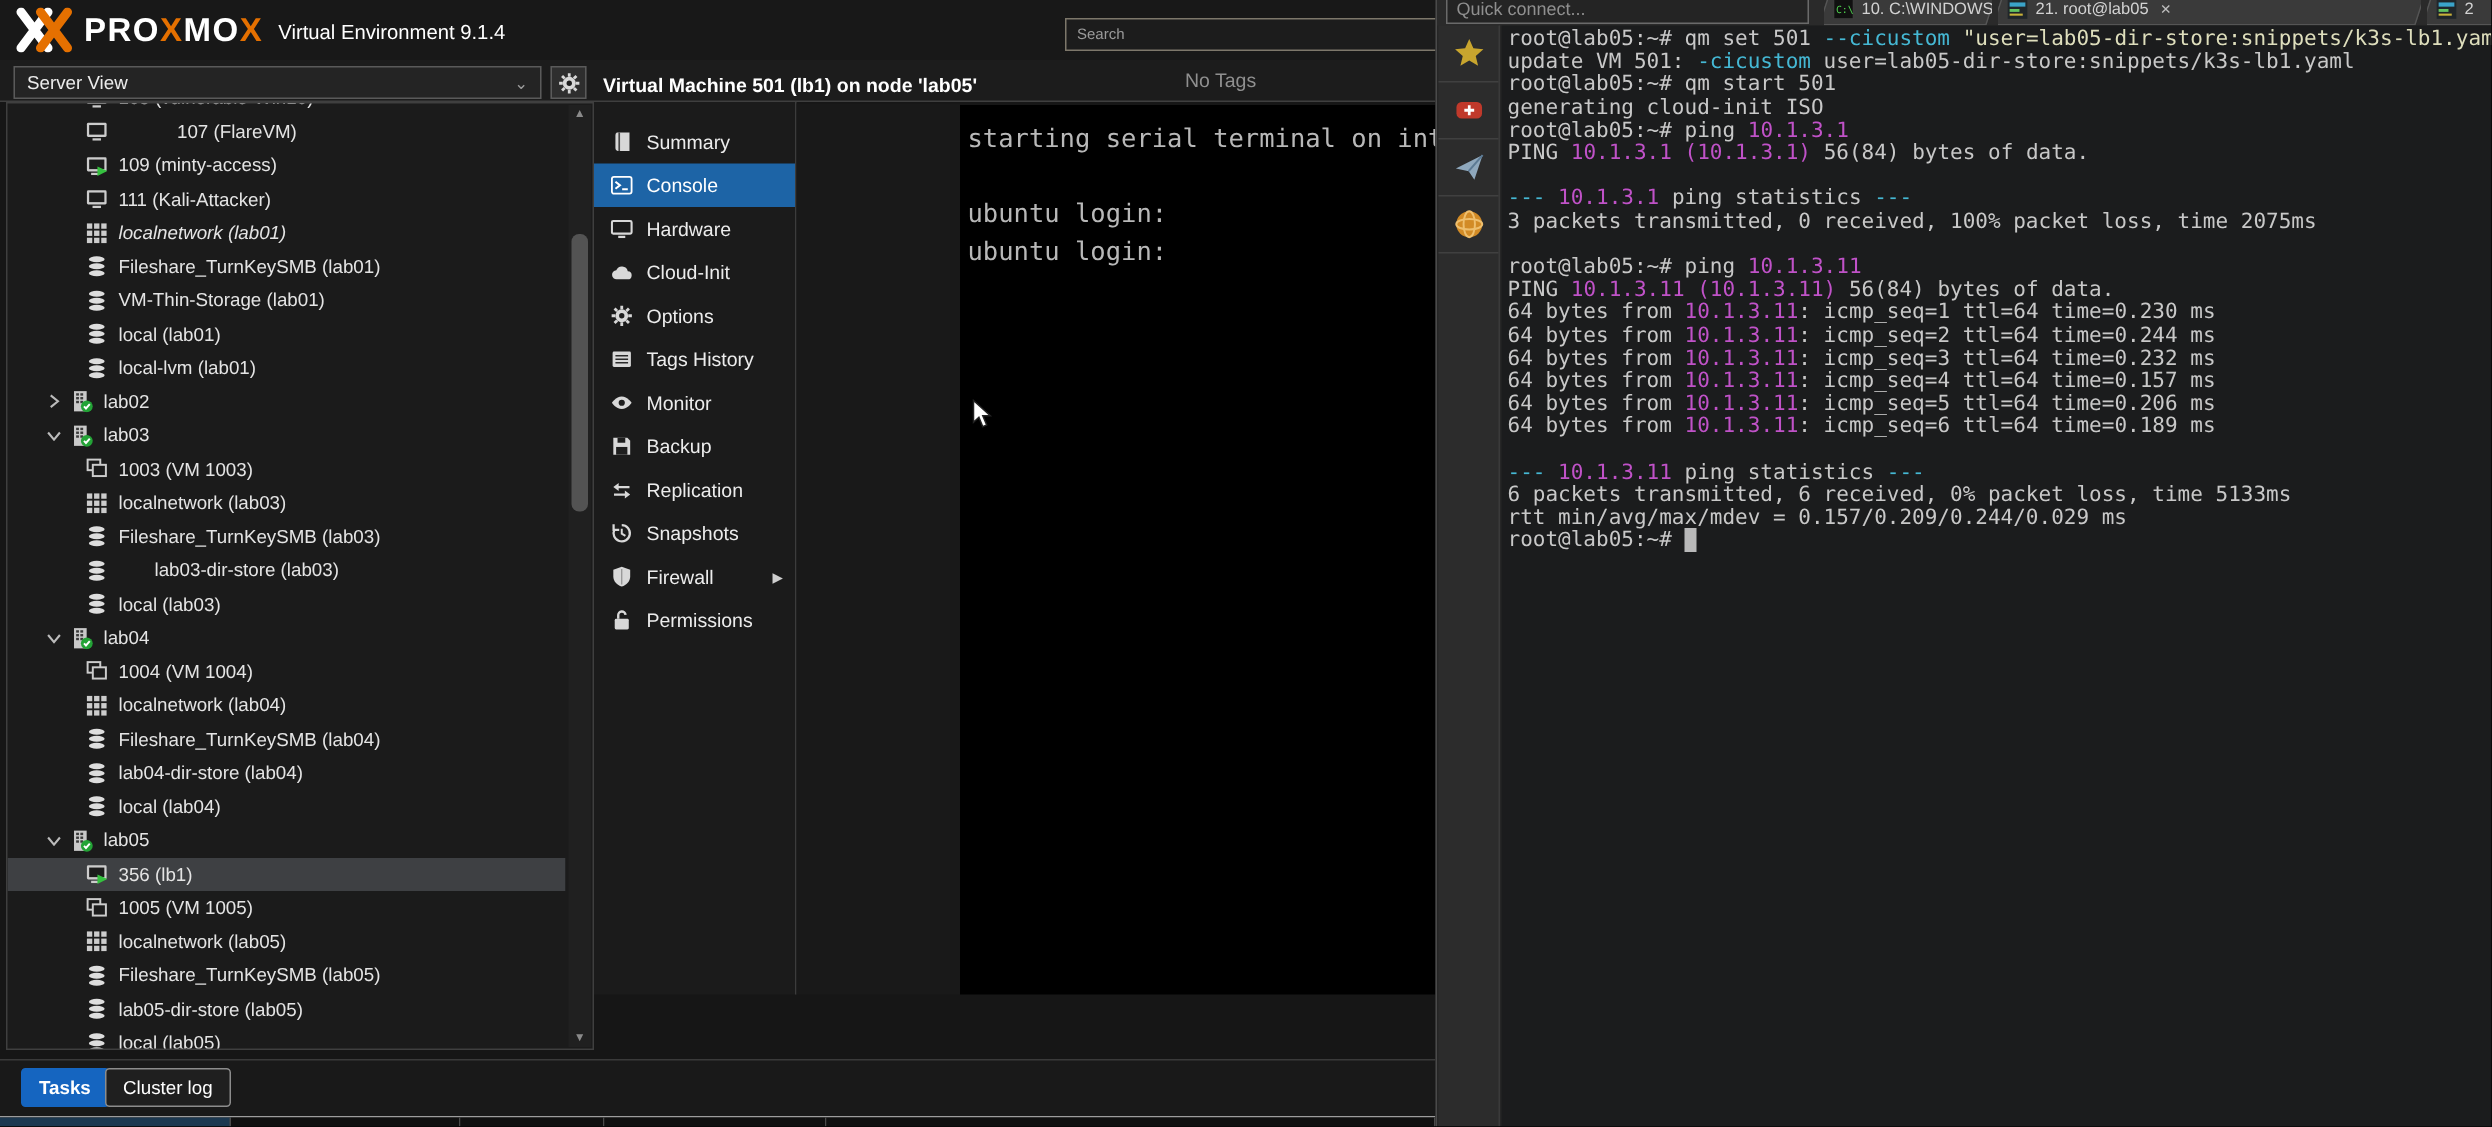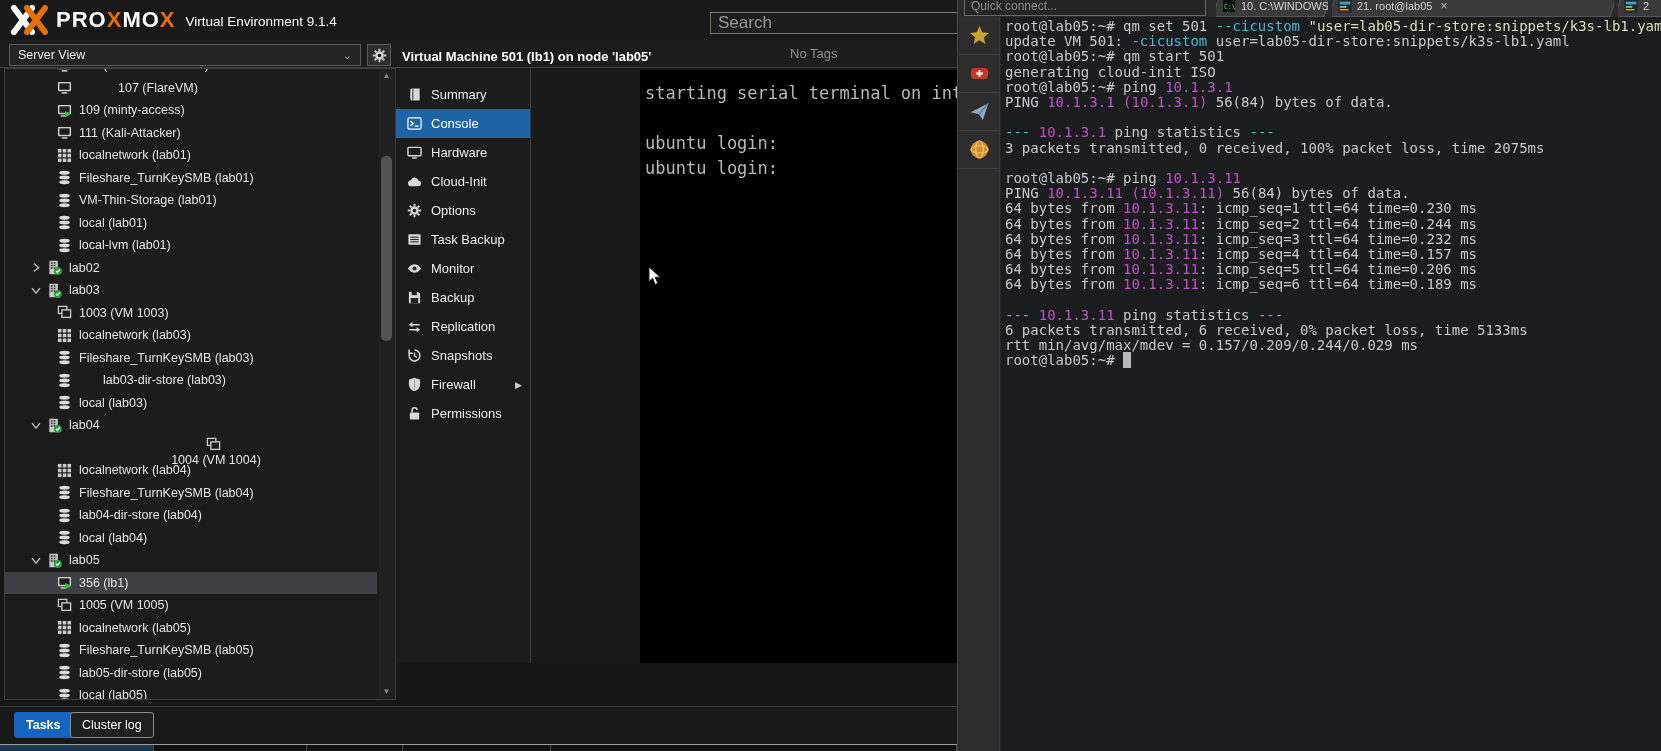--- a/index.html
+++ b/index.html
@@ -7,21 +7,21 @@
   body { font-family:"Liberation Sans", sans-serif; }
   #app { position:relative; width:1661px; height:751px; overflow:hidden; background:#141414; }
 
   
   #pve { position:absolute; left:0; top:0; width:957px; height:751px; overflow:hidden; background:#161616; }
   .pve-header { position:absolute; left:0; top:0; width:100%; height:40px; background:#181818; }
   .logo-wrap { position:absolute; left:10px; top:5px; display:flex; align-items:center; }
   .brand { font-size:22px; font-weight:bold; letter-spacing:1px; color:#fff; margin-left:6px;text-align:center; }
   .brand .ox { color:#E57000; }
   .ve-sub { color:#ffffff; font-size:13.5px; margin-left:10px; position:relative; top:1px; }
-  .search-box { position:absolute; left:710px; top:12px; width:400px; height:22px; background:#1c1c1c; border:1px solid #7d776a; color:#cfcfcf; font-size:17px; padding:0 7px; font-family:"Liberation Sans",sans-serif; }
+  .search-box { position:absolute; left:710px; top:12px; width:400px; height:22px; background:#1c1c1c; border:1px solid #7d776a; color:#cfcfcf; font-size:10px; padding:0 7px; font-family:"Liberation Sans",sans-serif; }
   .search-box::placeholder { color:#9a9a9a; }
 
   .pve-toolbar { position:absolute; left:0; top:40px; width:100%; height:28px; background:#1c1c1c; border-bottom:1px solid #3f3f3f; }
   .combo { position:absolute; left:9px; top:4px; width:352px; height:22px; background:#242424; border:1px solid #5a5a5a; color:#ececec; font-size:12.5px; display:flex; align-items:center; padding:0 8px; }
   .combo .chev-dn { margin-left:auto; color:#9a9a9a; font-size:11px; }
   .gear-btn { position:absolute; left:367px; top:4px; width:24px; height:22px; background:#2e2e2e; border:1px solid #5a5a5a; display:flex; align-items:center; justify-content:center; }
   .vm-titlebar { position:absolute; left:402px; top:46px; height:20px; display:flex; align-items:center; color:#fff; }
   .vm-title { font-size:13px; font-weight:bold; white-space:nowrap; }
   .no-tags { position:absolute; left:790px; top:46px; color:#8f8f8f; font-size:13px; display:flex; align-items:flex-start; gap:6px; }
 
@@ -176,21 +176,21 @@
             <div class="tree-row" style="padding-left: 50px;">
               <span class="icon ">
                 <svg viewBox="0 0 16 16" style="width: 15px; height: 15px;">
                   <rect x="1" y="2" width="14" height="10" rx="1" fill="#cccccc"></rect>
                   <rect x="2.6" y="3.6" width="10.8" height="6.8" fill="#1c1c1c"></rect>
                   <rect x="5" y="13" width="6" height="1.6" fill="#cccccc"></rect>
                 </svg>
               </span>
               <span class="tree-label">111 (Kali-Attacker)</span>
             </div>
-            <div class="tree-row" style="padding-left: 50px;">
+            <div class="tree-row" style="padding-left: 50px; font-style: italic;">
               <span class="icon ">
                 <svg viewBox="0 0 16 16" style="width: 15px; height: 15px;">
                   <g fill="#cccccc">
                     <rect x="1" y="1" width="3.8" height="3.8"></rect>
                     <rect x="6.1" y="1" width="3.8" height="3.8"></rect>
                     <rect x="11.2" y="1" width="3.8" height="3.8"></rect>
                     <rect x="1" y="6.1" width="3.8" height="3.8"></rect>
                     <rect x="6.1" y="6.1" width="3.8" height="3.8"></rect>
                     <rect x="11.2" y="6.1" width="3.8" height="3.8"></rect>
                     <rect x="1" y="11.2" width="3.8" height="3.8"></rect>
@@ -374,21 +374,21 @@
                     <rect x="7" y="5" width="2" height="1.7"></rect>
                     <rect x="4" y="7.7" width="2" height="1.7"></rect>
                     <rect x="7" y="7.7" width="2" height="1.7"></rect>
                   </g>
                   <circle cx="11.6" cy="11.6" r="4.2" fill="#23a336"></circle>
                   <path d="M9.6 11.6 l1.4 1.5 2.7-3" stroke="#fff" stroke-width="1.4" fill="none"></path>
                 </svg>
               </span>
               <span class="tree-label">lab04</span>
             </div>
-            <div class="tree-row" style="padding-left: 50px; flex-direction: column;">
+            <div class="tree-row" style="padding-left: 50px;">
               <span class="icon ">
                 <svg viewBox="0 0 16 16" style="width: 15px; height: 15px;">
                   <rect x="1.5" y="1.5" width="9" height="7.5" fill="none" stroke="#cccccc" stroke-width="1.4"></rect>
                   <rect x="5.2" y="5.2" width="9.3" height="8" fill="#1c1c1c" stroke="#cccccc" stroke-width="1.4"></rect>
                 </svg>
               </span>
               <span class="tree-label">1004 (VM 1004)</span>
             </div>
             <div class="tree-row" style="padding-left: 50px;">
               <span class="icon ">
@@ -610,21 +610,21 @@
           <span class="icon ">
             <svg viewBox="0 0 16 16">
               <rect x="1.5" y="2.5" width="13" height="11" rx="1" fill="#d8d8d8"></rect>
               <g stroke="#2a2a2a" stroke-width="1.2">
                 <line x1="3.5" y1="5.5" x2="12.5" y2="5.5"></line>
                 <line x1="3.5" y1="8" x2="12.5" y2="8"></line>
                 <line x1="3.5" y1="10.5" x2="12.5" y2="10.5"></line>
               </g>
             </svg>
           </span>
-          <span>Task Backup</span>
+          <span>Tags History</span>
         </div>
         <div class="menu-item">
           <span class="icon ">
             <svg viewBox="0 0 16 16">
               <path d="M1 8 s2.8-4.5 7-4.5 S15 8 15 8 s-2.8 4.5-7 4.5 S1 8 1 8 z" fill="#d8d8d8"></path>
               <circle cx="8" cy="8" r="2.2" fill="#1e1e1e"></circle>
             </svg>
           </span>
           <span>Monitor</span>
         </div>

